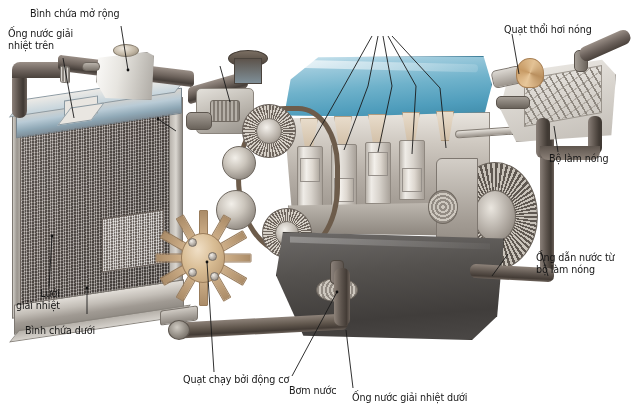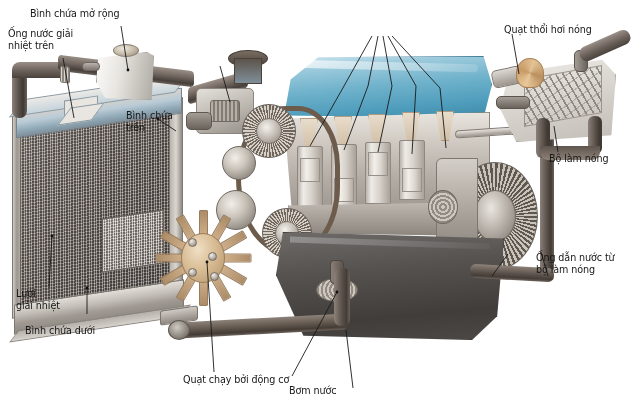--- a/index.html
+++ b/index.html
@@ -422,25 +422,24 @@
       <circle cx="87" cy="288" r="1.4"></circle>
       <circle cx="158" cy="119" r="1.4"></circle>
       <circle cx="207" cy="262" r="1.4"></circle>
       <circle cx="337" cy="292" r="1.4"></circle>
     </g>
   </svg>
 
   <div class="label" style="left:30px; top:8px;">Bình chứa mở rộng</div>
   <div class="label" style="left:8px;  top:28px;">Ống nước giải
 nhiệt trên</div>
-  <div class="label" style="left:126px;top:110px;">Bình chứa
-trên</div>
   <div class="label" style="left:504px;top:24px;">Quạt thổi hơi nóng</div>
   <div class="label" style="left:549px;top:153px;">Bộ làm nóng</div>
   <div class="label" style="left:536px;top:252px;">Ống dẫn nước từ
 bộ làm nóng</div>
-  <div class="label" style="left:16px; top:288px;">Lưới
+  <div class="label" style="left:16px; top:288px;text-align:right;">Lưới
 giải nhiệt</div>
   <div class="label" style="left:25px; top:325px;">Bình chứa dưới</div>
   <div class="label" style="left:171px;top:374px;margin-left:12px;">Quạt chạy bởi động cơ</div>
   <div class="label" style="left:289px;top:385px;">Bơm nước</div>
+  <div class="label" style="left:352px;top:392px;">Ống nước giải nhiệt dưới</div>
 
 </div>
 
 </body></html>

